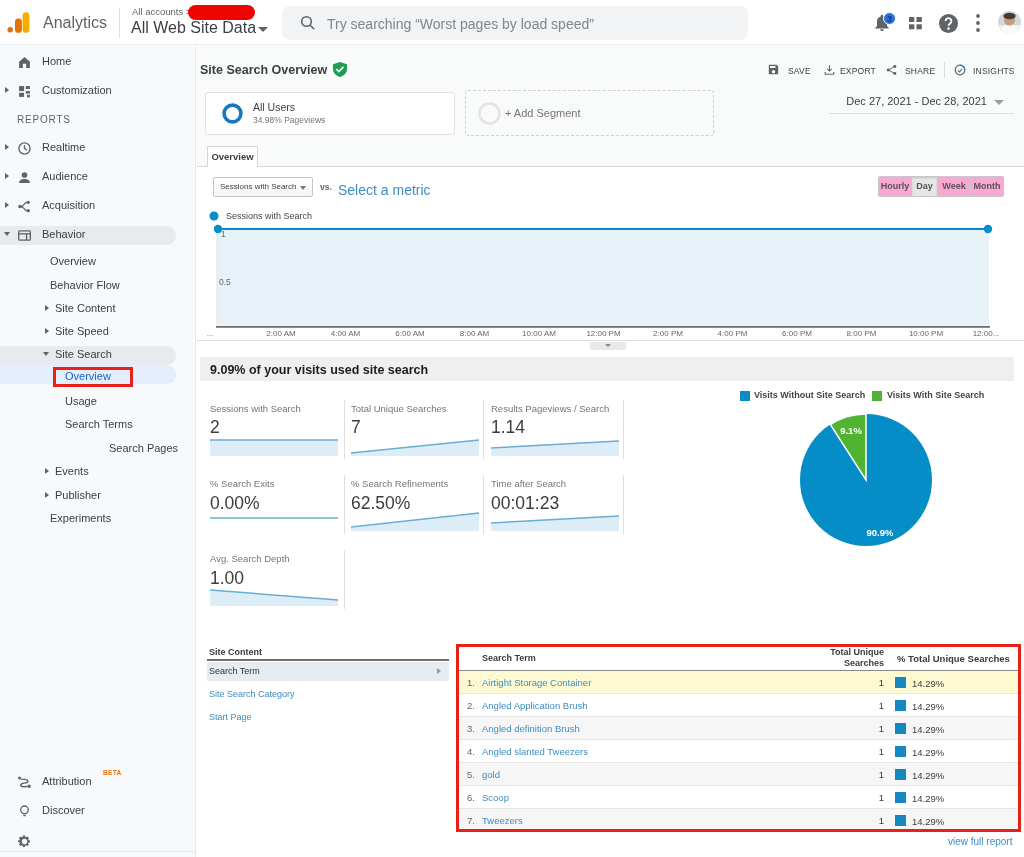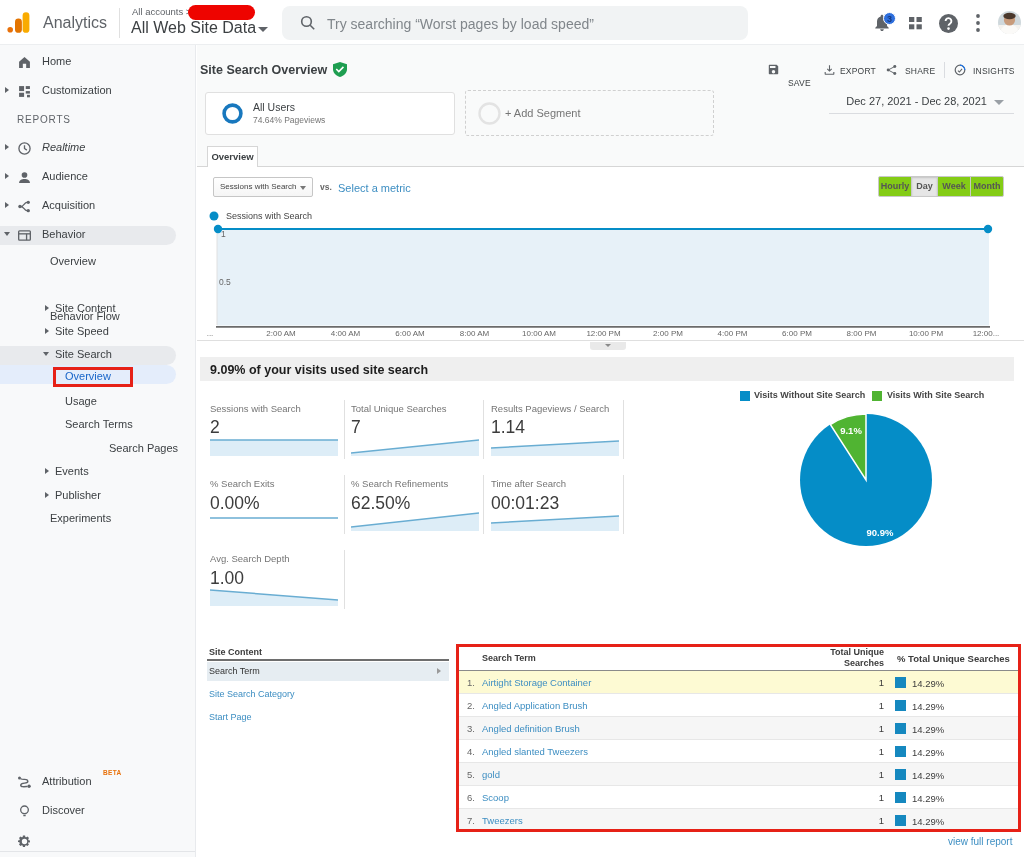--- a/index.html
+++ b/index.html
@@ -32,22 +32,22 @@
 #topstrip { position:absolute; left:0; top:0; width:827px; height:121px; background:#f9fafa; }
 .title { position:absolute; left:3px; top:18px; font-size:12.5px; font-weight:bold; color:#3c4043; }
 .segcard { position:absolute; left:8px; top:47px; width:250px; height:43px; background:#fff; border:1px solid #e0e0e0; border-radius:3px; }
 .addseg { position:absolute; left:268px; top:45px; width:249px; height:46px; border:1px dashed #d0d0d0; border-radius:3px; }
 .daterange { position:absolute; right:20px; top:50px; font-size:11px; color:#3c4043; }
 .dateline { position:absolute; right:10px; top:68px; width:185px; height:1px; background:#dadce0; }
 .tab { position:absolute; left:10px; top:101px; width:51px; height:21px; background:#fff; border:1px solid #d6d6d6; border-bottom:none; z-index:2; font-size:9.5px; font-weight:bold; color:#3c4043; text-align:center; line-height:20px; }
 #panel { position:absolute; left:0; top:121px; width:827px; height:175px; background:#fff; border-top:1px solid #d6d6d6; border-bottom:1px solid #dfdfdf; }
 .dropbtn { position:absolute; left:16px; top:10px; width:100px; height:20px; background:linear-gradient(#ffffff,#f5f5f5); border:1px solid #c6c6c6; border-radius:2px; font-size:8px; color:#444; line-height:18px; padding-left:6px; white-space:nowrap; }
 .vs { position:absolute; left:123px; top:15px; font-size:8.5px; font-weight:bold; color:#666; }
-.selmetric { position:absolute; left:141px; top:15px; font-size:11px; color:#3d8ec2; }
-.granbtn { position:absolute; top:9px; height:21px; border:1px solid #c9c9c9; background:#84cc16; font-size:9px; font-weight:bold; color:#555; text-align:center; line-height:19px; }
+.selmetric { position:absolute; left:141px; top:15px; font-size:14px; color:#3d8ec2; }
+.granbtn { position:absolute; top:9px; height:21px; border:1px solid #c9c9c9; background:#f9a8d4; font-size:9px; font-weight:bold; color:#555; text-align:center; line-height:19px; }
 
 
 .graybar { position:absolute; left:3px; top:312px; width:814px; height:24px; background:#efefef; }
 .graybar span { position:absolute; left:10px; top:6px; font-size:12.5px; font-weight:bold; color:#1d1d1d; }
 
 
 .mlabel { position:absolute; font-size:9.5px; color:#757575; white-space:nowrap; }
 .mvalue { position:absolute; font-size:17.5px; color:#3c3c3c; }
 .mdiv { position:absolute; width:1px; background:#e0e0e0; }
 
@@ -153,21 +153,21 @@
   </div>
 
   <div class="abs" style="left:17px; top:69px; font-size:10px; letter-spacing:0.8px; color:#5f6368;">REPORTS</div>
 
   <div class="sitem" style="top:92px;">
     <span class="scaret" style="left:5px;"></span>
     <svg class="sicon" viewBox="0 0 18 18">
         <circle cx="9" cy="9" r="6.7" fill="none" stroke="#5f6368" stroke-width="1.6"></circle>
         <path d="M9 5.2V9l2.8 2" fill="none" stroke="#5f6368" stroke-width="1.6"></path>
       </svg>
-    <span class="txt" style="left:42px;font-style:italic;">Realtime</span>
+    <span class="txt" style="left:42px;">Realtime</span>
   </div>
 
   <div class="sitem" style="top:121px;">
     <span class="scaret" style="left:5px;"></span>
     <svg class="sicon" viewBox="0 0 18 18">
         <circle cx="9" cy="6" r="3.4" fill="#5f6368"></circle>
         <path d="M2.5 15.5c0-3 3-4.7 6.5-4.7s6.5 1.7 6.5 4.7z" fill="#5f6368"></path>
       </svg>
     <span class="txt" style="left:42px;">Audience</span>
   </div>
@@ -190,21 +190,21 @@
         <rect x="2" y="3.5" width="14" height="11" rx="1" fill="none" stroke="#5f6368" stroke-width="1.6"></rect>
         <line x1="2" y1="7" x2="16" y2="7" stroke="#5f6368" stroke-width="1.6"></line>
         <line x1="11.5" y1="7" x2="11.5" y2="14.5" stroke="#5f6368" stroke-width="1.6"></line>
       </svg>
     <span class="txt" style="left:42px;">Behavior</span>
   </div>
   <div class="sitem" style="top:206px;">
       <span class="txt" style="left:50px;">Overview</span>
     </div>
   <div class="sitem" style="top:230px;">
-      <span class="txt" style="left:50px;margin-top:31px;">Behavior Flow</span>
+      <span class="txt" style="left:50px;">Behavior Flow</span>
     </div>
   <div class="sitem" style="top:253px;">
       <span class="scaret" style="left:45px;"></span>
       <span class="txt" style="left:55px;">Site Content</span>
     </div>
   <div class="sitem" style="top:276px;">
       <span class="scaret" style="left:45px;"></span>
       <span class="txt" style="left:55px;">Site Speed</span>
     </div>
   <div class="pill" style="top:301px; background:#e8eaed;"></div>
@@ -270,21 +270,21 @@
   <div class="title">Site Search Overview</div>
   <svg class="abs" style="left:136px; top:17px;" width="14" height="15" viewBox="0 0 15 16">
       <path d="M7.5 0L15 2.5v5c0 4.2-3.2 7.4-7.5 8.5C3.2 14.9 0 11.7 0 7.5v-5L7.5 0z" fill="#1e9e50"></path>
       <path d="M3.5 7.5l2.7 2.7 5-5" stroke="#fff" stroke-width="1.7" fill="none"></path>
     </svg>
 
   <div id="actionbar" style="position:absolute; top:0; left:0; width:827px; font-size:8.5px; color:#3c4043; letter-spacing:0.2px;">
     <svg class="abs" style="left:571px; top:19px;" width="11" height="11" viewBox="0 0 14 14">
         <path d="M11 1H1.8C1.3 1 1 1.3 1 1.8v10.4c0 .5.3.8.8.8h10.4c.5 0 .8-.3.8-.8V3l-2-2zM7 12A2.2 2.2 0 1 1 7 7.6 2.2 2.2 0 0 1 7 12zM9.5 5H2.5V2.5h7V5z" fill="#5f6368"></path>
       </svg>
-    <span class="abs" style="left:591px; top:33px;">SAVE</span>
+    <span class="abs" style="left:591px; top:21px;">SAVE</span>
     <svg class="abs" style="left:627px; top:19px;" width="11" height="12" viewBox="0 0 14 14">
         <path d="M7 1v7M4.2 5.5L7 8.3 9.8 5.5" stroke="#5f6368" stroke-width="1.4" fill="none"></path>
         <path d="M1.5 9.5v2.2c0 .5.3.8.8.8h9.4c.5 0 .8-.3.8-.8V9.5" stroke="#5f6368" stroke-width="1.4" fill="none"></path>
       </svg>
     <span class="abs" style="left:643px; top:20.5px;">EXPORT</span>
     <svg class="abs" style="left:689px; top:19px;" width="11" height="12" viewBox="0 0 14 14">
         <circle cx="11.2" cy="2.5" r="1.9" fill="#5f6368"></circle>
         <circle cx="2.8" cy="7" r="1.9" fill="#5f6368"></circle>
         <circle cx="11.2" cy="11.5" r="1.9" fill="#5f6368"></circle>
         <path d="M2.8 7l8.4-4.5M2.8 7l8.4 4.5" stroke="#5f6368" stroke-width="1.2" fill="none"></path>
@@ -297,21 +297,21 @@
         <path d="M4.6 7.8l1.7 1.6 3.1-3.6" stroke="#5f6368" stroke-width="1.3" fill="none"></path>
       </svg>
     <span class="abs" style="left:776px; top:20.5px;">INSIGHTS</span>
   </div>
 
   <div class="segcard">
     <svg class="abs" style="left:16px; top:10px;" width="21" height="21" viewBox="0 0 21 21">
         <circle cx="10.5" cy="10.5" r="8.4" fill="none" stroke="#1878be" stroke-width="3.6"></circle>
       </svg>
     <div class="abs" style="left:47px; top:8px; font-size:10.5px; color:#3c4043;">All Users</div>
-    <div class="abs" style="left:47px; top:22px; font-size:8.5px; color:#757575;">74.64% Pageviews</div>
+    <div class="abs" style="left:47px; top:22px; font-size:8.5px; color:#757575;">34.98% Pageviews</div>
   </div>
   <div class="addseg">
     <svg class="abs" style="left:12px; top:11px;" width="23" height="23" viewBox="0 0 23 23">
         <circle cx="11.5" cy="11.5" r="10" fill="none" stroke="#e3e3e3" stroke-width="2.4"></circle>
       </svg>
     <div class="abs" style="left:39px; top:16px; font-size:11px; color:#757575;">+ Add Segment</div>
   </div>
   <div class="daterange">Dec 27, 2021 - Dec 28, 2021 <span class="ddcaret" style="border-top-color:#9aa0a6; margin-left:4px;"></span></div>
   <div class="dateline"></div>
 

